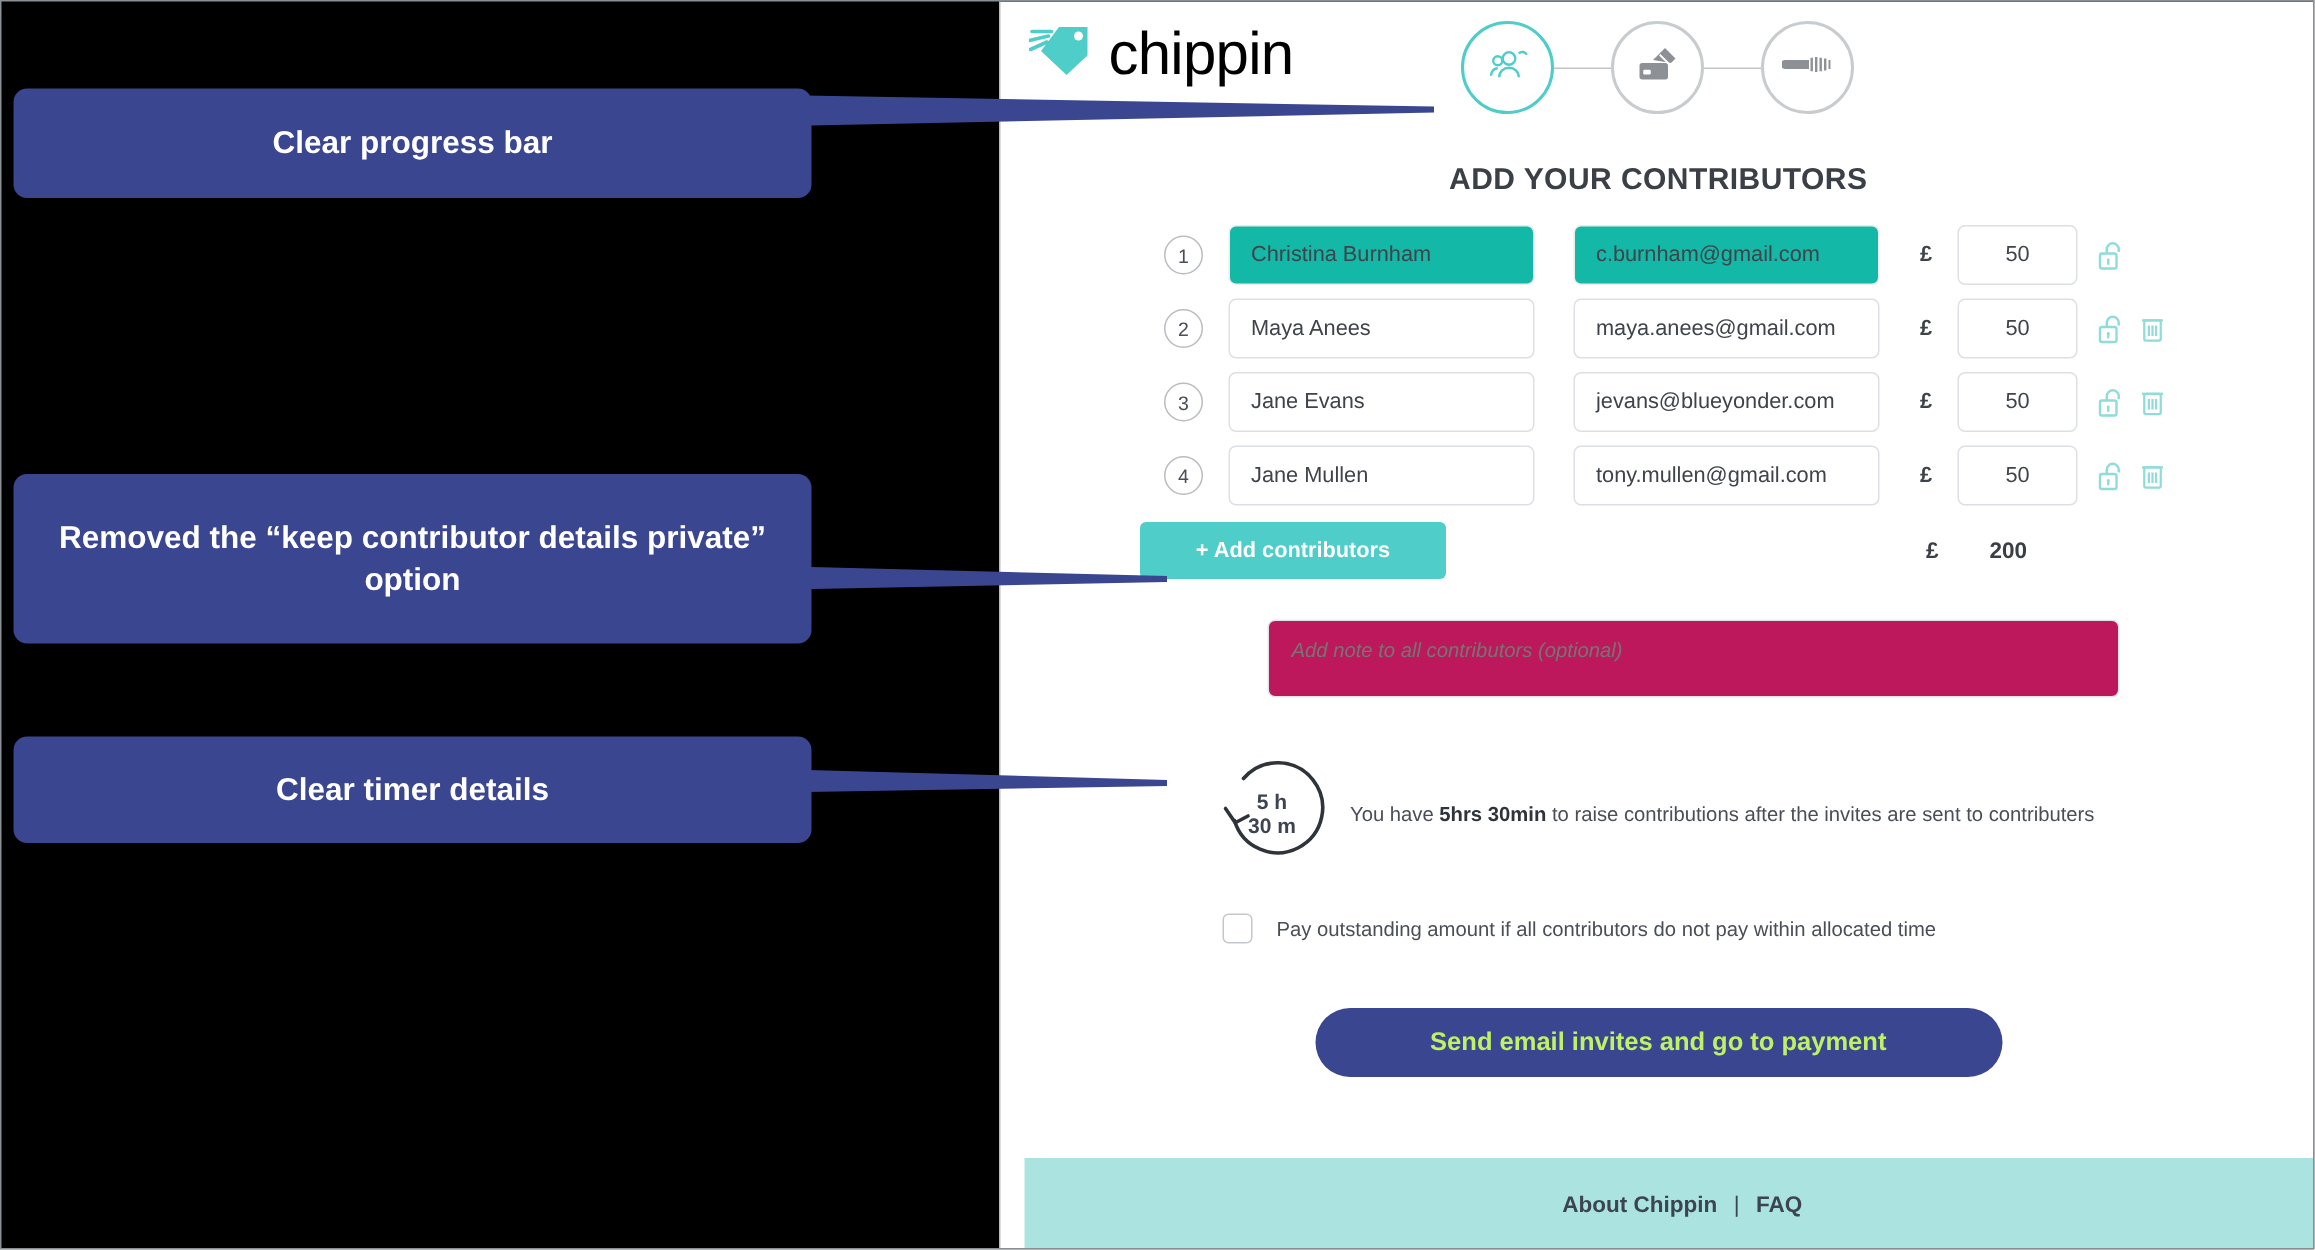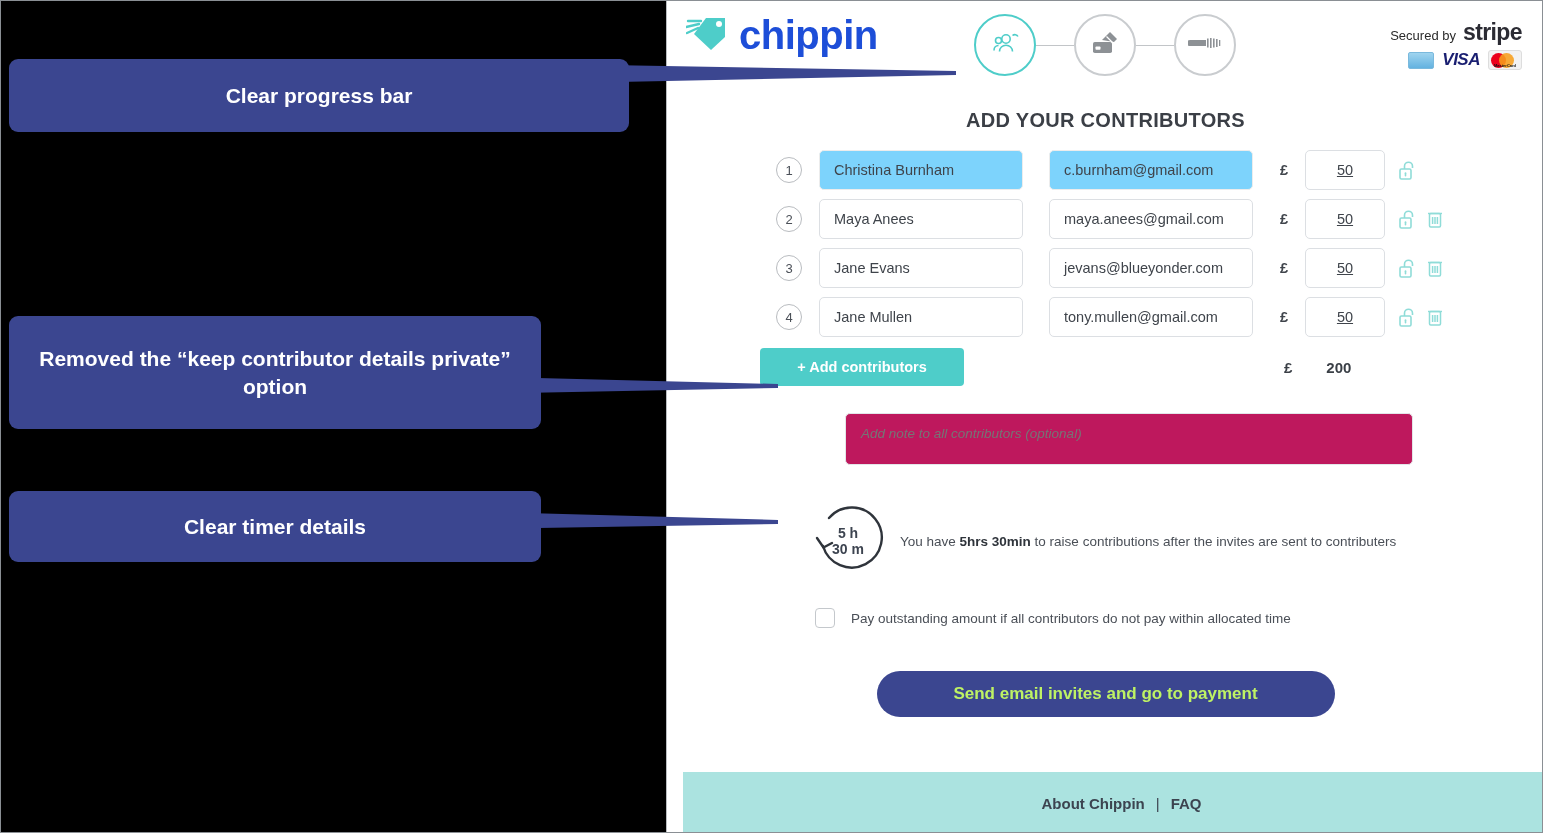--- a/index.html
+++ b/index.html
@@ -41,23 +41,23 @@
   .brand {
     position: absolute;
     left: 19px;
     top: 12px;
     display: flex;
     align-items: center;
     gap: 9px;
   }
   .brand-mark { display:block; }
   .brand-name {
-    color: #1d4ed8;
+    color: #000000;
     font-size: 40px;
-    font-weight: bold;
+    font-weight: normal;
     letter-spacing: -0.5px;
     line-height: 1;
   }
 
   
   .steps {
     position: absolute;
     left: 307px;
     top: 13px;
     display: flex;
@@ -171,32 +171,31 @@
     border: 1px solid #dcdfe3;
     border-radius: 5px;
     display: flex;
     align-items: center;
     padding: 0 14px;
     font-size: 14.5px;
     color: #3f444b;
     background: #ffffff;
     box-sizing: border-box;
   }
-  .field.locked { background: #7dd3fc; border-color: #ececec; }
+  .field.locked { background: #14b8a6; border-color: #ececec; }
   .field-name { width: 204px; margin-left: 17px; }
   .field-email { width: 204px; margin-left: 26px; }
   .currency {
     width: 16px; margin-left: 27px;
     font-size: 14.5px; color: #3f444b; font-weight: bold;
     flex: none;
   }
   .field-amount {
     width: 80px; margin-left: 9px;
     justify-content: center;
-    text-decoration: underline;
   }
   .row-actions {
     display: flex; align-items: center; gap: 9px;
     margin-left: 13px;
     flex: none;
   }
   .icon-btn { display: flex; line-height: 0; }
 
   
   .add-row {
@@ -392,35 +391,20 @@
                 <rect x="22" y="7" width="1.6" height="10"></rect>
                 <rect x="25" y="7.5" width="1.6" height="9"></rect>
                 <rect x="28" y="8" width="1.6" height="8"></rect>
                 <rect x="31" y="9" width="1.3" height="6"></rect>
               </g>
             </svg>
           </span>
         </div>
       </div>
 
-      <div class="secure-badge">
-        <div class="secure-line">
-          <span class="secure-text">Secured by</span>
-          <span class="stripe-word">stripe</span>
-        </div>
-        <div class="card-logos">
-          <span class="card-logo-amex"></span>
-          <span class="card-logo-visa">VISA</span>
-          <span class="card-logo-mc">
-            <span class="mc-c1"></span>
-              <span class="mc-c2"></span>
-            <span class="mc-label">MasterCard</span>
-          </span>
-        </div>
-      </div>
     </div>
 
     
     <div class="section-title">ADD YOUR CONTRIBUTORS</div>
 
     
     <div class="contrib-list">
 
       <div class="contrib-row">
         <div class="row-num">1</div>
@@ -561,21 +545,21 @@
       <span class="footer-link">FAQ</span>
     </div>
   </div>
 
   <div class="callout">
     <div class="callout-pointer" style="left:380px; top:58px;">
       <svg width="580" height="30" viewBox="0 0 580 30">
         <path d="M0 2 L575 12 L575 16 L0 28 Z" fill="#3b4690"></path>
       </svg>
     </div>
-    <div class="callout-box" style="left:8px; top:58px; width:620px; height:73px;">Clear progress bar</div>
+    <div class="callout-box" style="left:8px; top:58px; width:532px; height:73px;">Clear progress bar</div>
   </div>
 
   <div class="callout">
     <div class="callout-pointer" style="left:420px; top:372px;">
       <svg width="360" height="24" viewBox="0 0 360 24">
         <path d="M0 2 L357 11 L357 15 L0 22 Z" fill="#3b4690"></path>
       </svg>
     </div>
     <div class="callout-box" style="left:8px; top:315px; width:532px; height:113px;">Removed the “keep contributor details private” option</div>
   </div>

